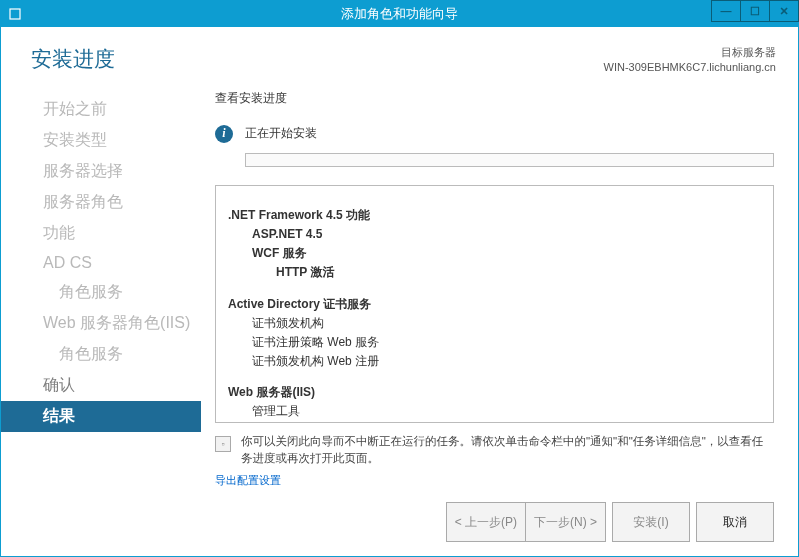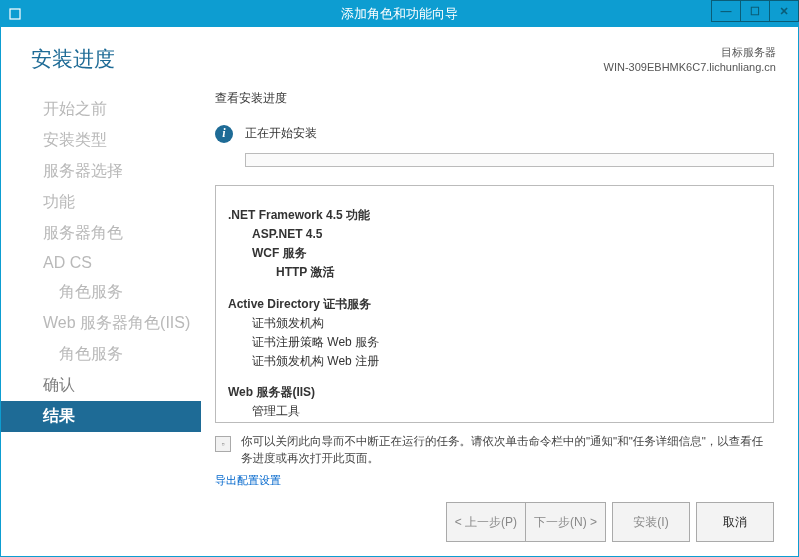--- a/index.html
+++ b/index.html
@@ -65,22 +65,22 @@
       <div>目标服务器</div>
       <div>WIN-309EBHMK6C7.lichunliang.cn</div>
     </div>
   </div>
 
   <div class="body">
     <div class="sidebar">
       <div class="sidebar-item">开始之前</div>
       <div class="sidebar-item">安装类型</div>
       <div class="sidebar-item">服务器选择</div>
+      <div class="sidebar-item">服务器角色</div>
       <div class="sidebar-item">功能</div>
-      <div class="sidebar-item">服务器角色</div>
       <div class="sidebar-item">AD CS</div>
       <div class="sidebar-item sub">角色服务</div>
       <div class="sidebar-item">Web 服务器角色(IIS)</div>
       <div class="sidebar-item sub">角色服务</div>
       <div class="sidebar-item ok">确认</div>
       <div class="sidebar-item active">结果</div>
     </div>
 
     <div class="main">
       <div class="section-label">查看安装进度</div>

